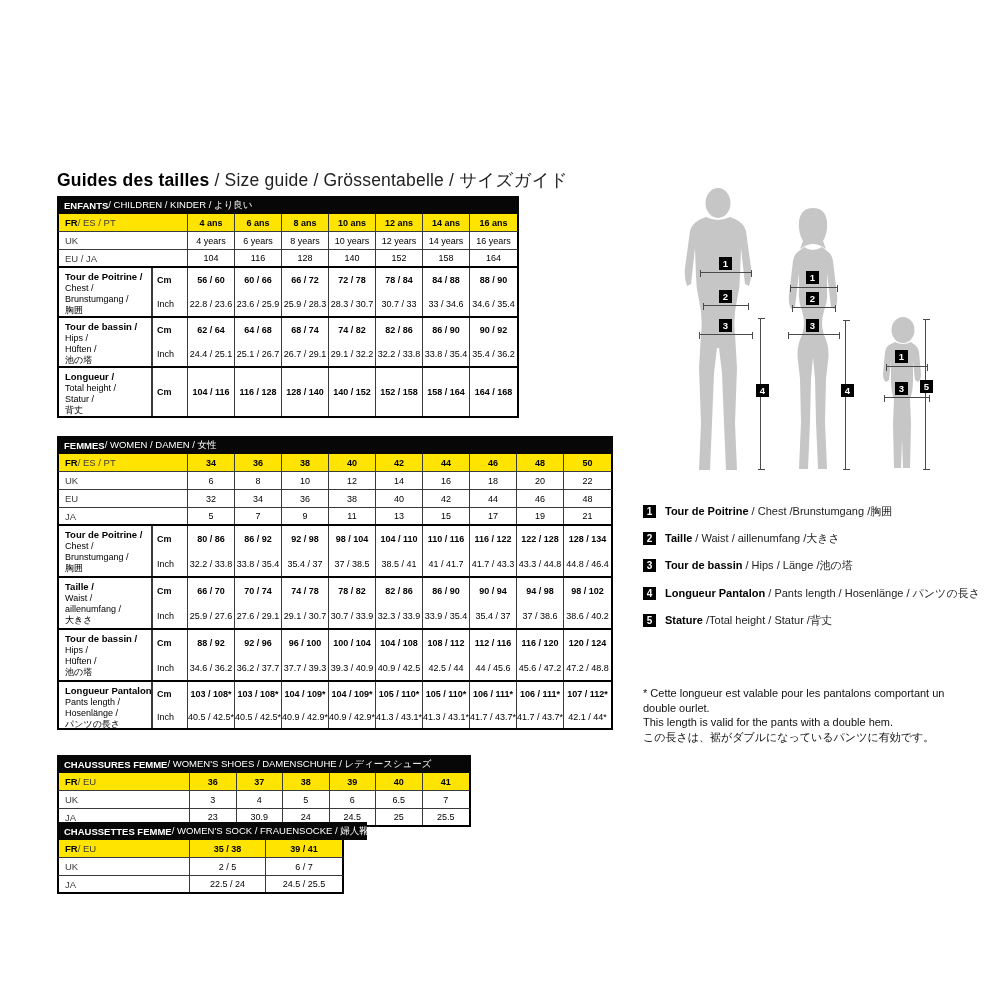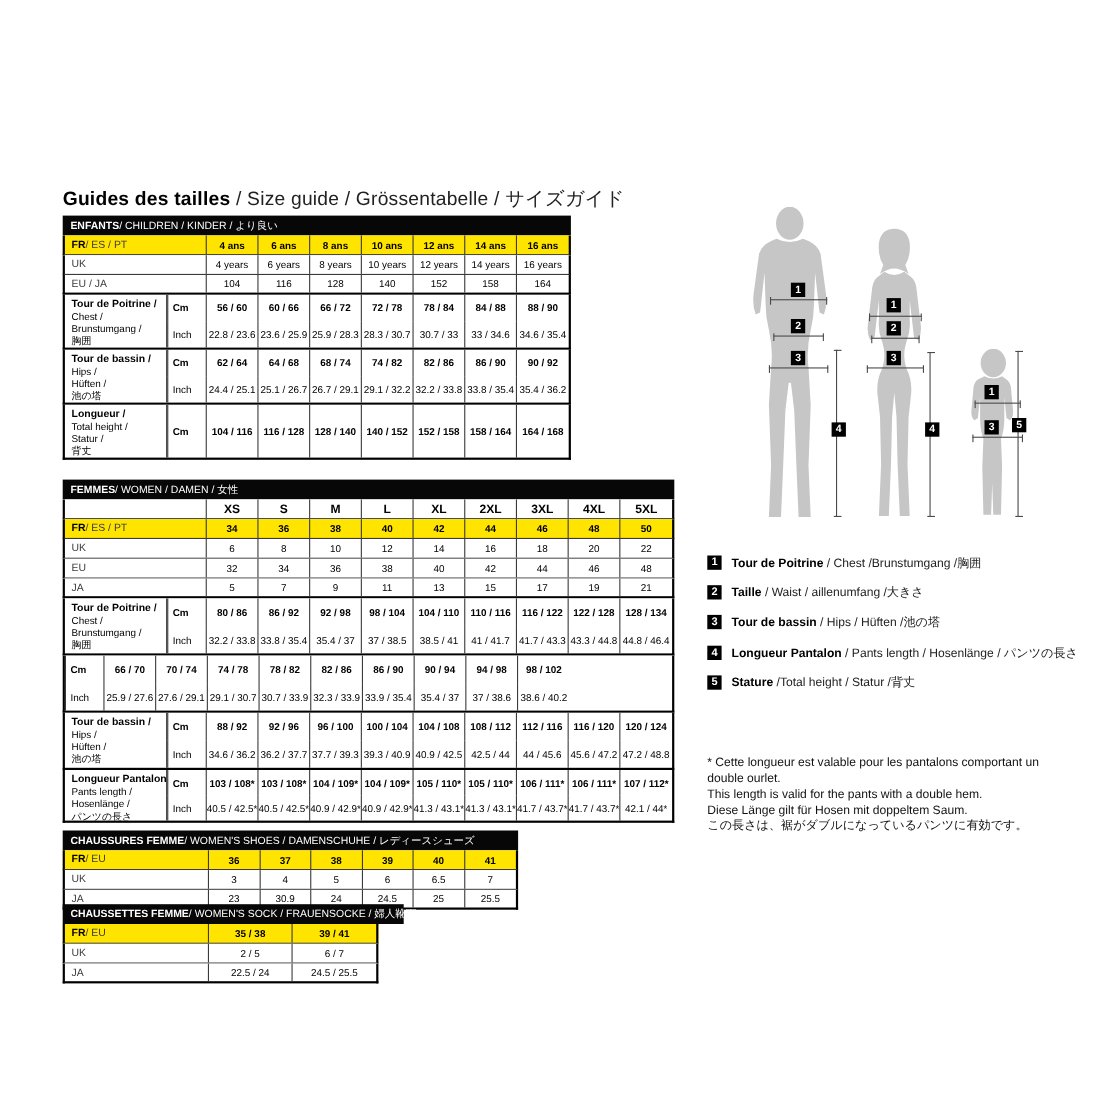--- a/index.html
+++ b/index.html
@@ -191,32 +191,20 @@
               <div class="vc bold" style="width: 47px;">164 / 168</div>
             </div>
           </div>
         </div>
       </div>
       <div class="tbl" style="left: 57px; top: 436px; width: 556px; position: absolute;">
         <div class="band" style="width: 556px;">
           <span class="b">FEMMES</span>
           <span> / WOMEN  / DAMEN / 女性</span>
         </div>
-        <div class="row h" style="width: 556px; height: 18px;">
-          <div class="lc" style="width: 129px;"></div>
-          <div class="vc bold" style="width: 47px;">XS</div>
-          <div class="vc bold" style="width: 47px;">S</div>
-          <div class="vc bold" style="width: 47px;">M</div>
-          <div class="vc bold" style="width: 47px;">L</div>
-          <div class="vc bold" style="width: 47px;">XL</div>
-          <div class="vc bold" style="width: 47px;">2XL</div>
-          <div class="vc bold" style="width: 47px;">3XL</div>
-          <div class="vc bold" style="width: 47px;">4XL</div>
-          <div class="vc bold" style="width: 47px;">5XL</div>
-        </div>
         <div class="row y" style="width: 556px; height: 18px;">
           <div class="lc" style="width: 129px;">
             <span class="b">FR</span>
             <span class="rest"> / ES / PT</span>
           </div>
           <div class="vc bold" style="width: 47px;">34</div>
           <div class="vc bold" style="width: 47px;">36</div>
           <div class="vc bold" style="width: 47px;">38</div>
           <div class="vc bold" style="width: 47px;">40</div>
           <div class="vc bold" style="width: 47px;">42</div>
@@ -295,20 +283,26 @@
               <div class="vc" style="width: 47px;">37 / 38.5</div>
               <div class="vc" style="width: 47px;">38.5 / 41</div>
               <div class="vc" style="width: 47px;">41 / 41.7</div>
               <div class="vc" style="width: 47px;">41.7 / 43.3</div>
               <div class="vc" style="width: 47px;">43.3 / 44.8</div>
               <div class="vc" style="width: 47px;">44.8 / 46.4</div>
             </div>
           </div>
         </div>
         <div class="row grp thick" style="width: 556px; height: 52px;">
+          <div class="lc glab" style="width: 93px;">
+            <span class="b">Taille /</span>
+            <div>Waist /</div>
+            <div>aillenumfang /</div>
+            <div>大きさ</div>
+          </div>
           <div class="subs">
             <div class="sub" style="height: 26px;">
               <div class="uc bold" style="width: 35px;">Cm</div>
               <div class="vc bold" style="width: 47px;">66 / 70</div>
               <div class="vc bold" style="width: 47px;">70 / 74</div>
               <div class="vc bold" style="width: 47px;">74 / 78</div>
               <div class="vc bold" style="width: 47px;">78 / 82</div>
               <div class="vc bold" style="width: 47px;">82 / 86</div>
               <div class="vc bold" style="width: 47px;">86 / 90</div>
               <div class="vc bold" style="width: 47px;">90 / 94</div>
@@ -472,36 +466,35 @@
       <div class="leg" style="left: 643px; top: 504px;">
         <div class="sq">1</div>
         <div class="txt"><span class="b">Tour de Poitrine</span><span class="rest"> / Chest /Brunstumgang /胸囲</span></div>
       </div>
       <div class="leg" style="left: 643px; top: 531px;">
         <div class="sq">2</div>
         <div class="txt"><span class="b">Taille</span><span class="rest"> / Waist / aillenumfang /大きさ</span></div>
       </div>
       <div class="leg" style="left: 643px; top: 558px;">
         <div class="sq">3</div>
-        <div class="txt"><span class="b">Tour de bassin</span><span class="rest"> / Hips / Hüften /池の塔</span></div>
+        <div class="txt"><span class="b">Tour de bassin</span><span class="rest"> / Hips / Länge /池の塔</span></div>
       </div>
       <div class="leg" style="left: 643px; top: 586px;">
         <div class="sq">4</div>
         <div class="txt"><span class="b">Longueur Pantalon</span><span class="rest"> / Pants length / Hosenlänge / パンツの長さ</span></div>
       </div>
       <div class="leg" style="left: 643px; top: 613px;">
         <div class="sq">5</div>
         <div class="txt"><span class="b">Stature</span><span class="rest"> /Total height  / Statur /背丈</span></div>
       </div>
     </div>
 
   <div class="foot" id="footnote">
       <div>* Cette longueur est valable pour les pantalons comportant un double ourlet.</div>
       <div>This length is valid for the pants with a double hem.</div>
-      <div>Diese Länge gilt für Hosen mit doppeltem Saum.</div>
       <div>この長さは、裾がダブルになっているパンツに有効です。</div>
     </div>
 
   <div id="figures">
     <div class="fig" style="left:671px;top:188px;">
       <svg width="94" height="285" viewBox="0 0 94 285">
         <ellipse class="sil" cx="47" cy="15" rx="12.5" ry="15"></ellipse>
         <path class="sil" d="M35,29 Q47,35 59,29 L64,31 Q73,35 75,43 L80,80 Q81,90 78,98 L74,96 L70,60
           L69,88 Q69,100 66,112 Q62,130 64,146 L66,180 L64,235 L66,282 L55,282 L53,235 L51,185 L48,160
           L46,160 L43,185 L41,235 L39,282 L28,282 L30,235 L28,180 L30,146 Q32,130 28,112 Q25,100 25,88

